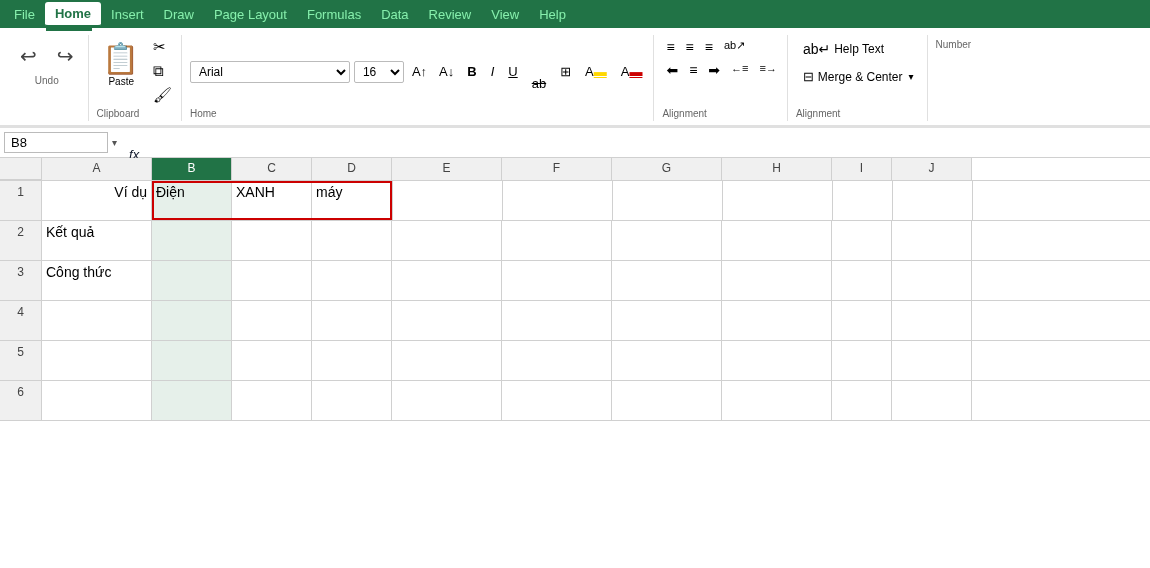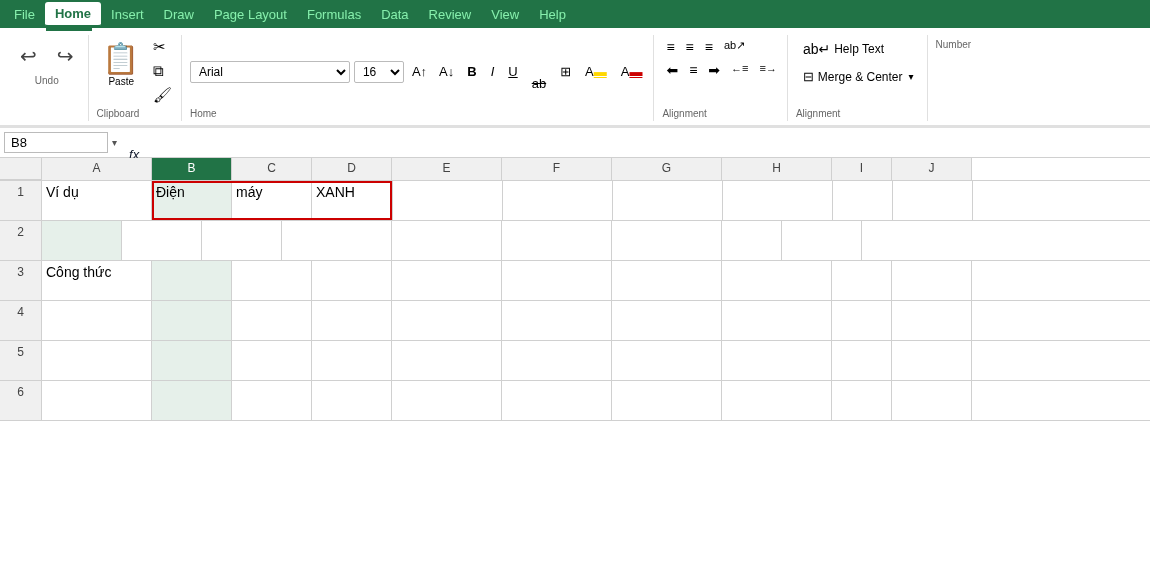--- a/index.html
+++ b/index.html
@@ -192,48 +192,49 @@
       <div class="col-header" style="width:110px; min-width:110px;">H</div>
 
       <div class="col-header" style="width:60px; min-width:60px;">I</div>
 
       <div class="col-header" style="width:80px; min-width:80px;">J</div>
     </div>
 
     <div class="sheet-row" style="height:40px;">
       <div class="row-header">1</div>
 
-      <div class="cell" style="width:110px; min-width:110px; font-size:14px;">Ví dụ</div>
+      <div class="cell" style="width:110px; min-width:110px; font-size:14px;text-align:right;">Ví dụ</div>
 
       <div style="display:flex; position:relative; border-right:1px solid #d0d0d0;">
 
         <div class="cell selected-col" style="width:80px; min-width:80px; border-right:1px solid #d0d0d0; font-size:14px; background:#e6f0ea;">Điện</div>
 
+        <div class="cell" style="width:80px; min-width:80px; font-size:14px;">XANH</div>
+
         <div class="cell" style="width:80px; min-width:80px; border-right:1px solid #d0d0d0; font-size:14px;">máy</div>
 
-        <div class="cell" style="width:80px; min-width:80px; font-size:14px;">XANH</div>
-
         <div style="position:absolute; top:0; left:0; width:100%; height:100%; border:2px solid #cc0000; pointer-events:none; box-sizing:border-box;"></div>
       </div>
 
       <div class="cell" style="width:110px; min-width:110px;"></div>
 
       <div class="cell" style="width:110px; min-width:110px;"></div>
 
       <div class="cell" style="width:110px; min-width:110px;"></div>
 
       <div class="cell" style="width:110px; min-width:110px;"></div>
 
       <div class="cell" style="width:60px; min-width:60px;"></div>
 
       <div class="cell" style="width:80px; min-width:80px;"></div>
     </div>
 
     <div class="sheet-row" style="height:40px;">
       <div class="row-header">2</div>
+      <div class="cell" style="width:110px; min-width:110px; font-size:14px;">Kết quả</div>
       <div class="cell selected-col" style="width:80px; min-width:80px; background:#e6f0ea;"></div>
       <div class="cell" style="width:80px; min-width:80px;"></div>
       <div class="cell" style="width:80px; min-width:80px;"></div>
       <div class="cell" style="width:110px; min-width:110px;"></div>
       <div class="cell" style="width:110px; min-width:110px;"></div>
       <div class="cell" style="width:110px; min-width:110px;"></div>
       <div class="cell" style="width:110px; min-width:110px;"></div>
       <div class="cell" style="width:60px; min-width:60px;"></div>
       <div class="cell" style="width:80px; min-width:80px;"></div>
     </div>

